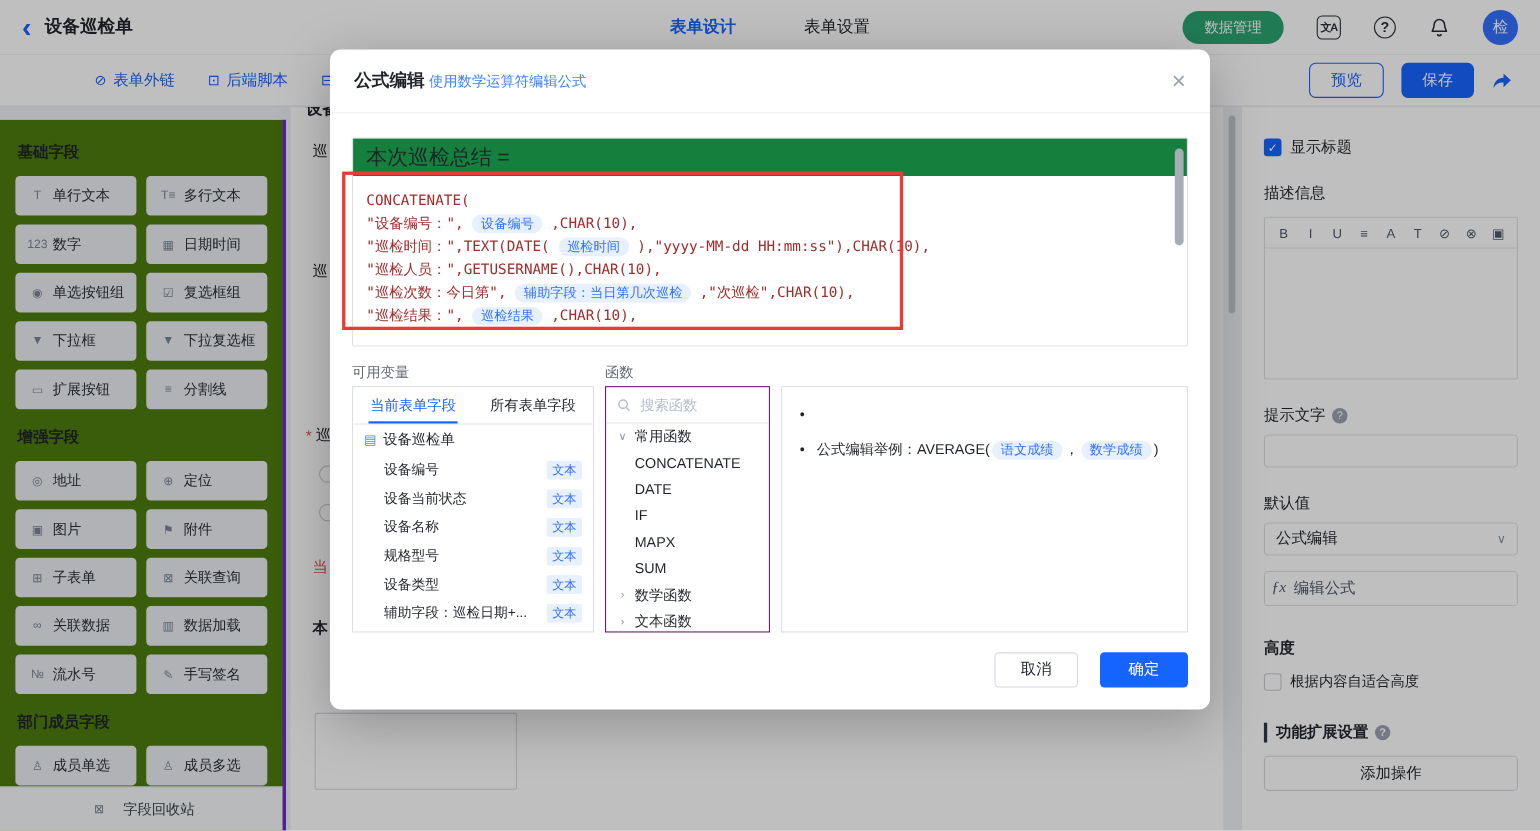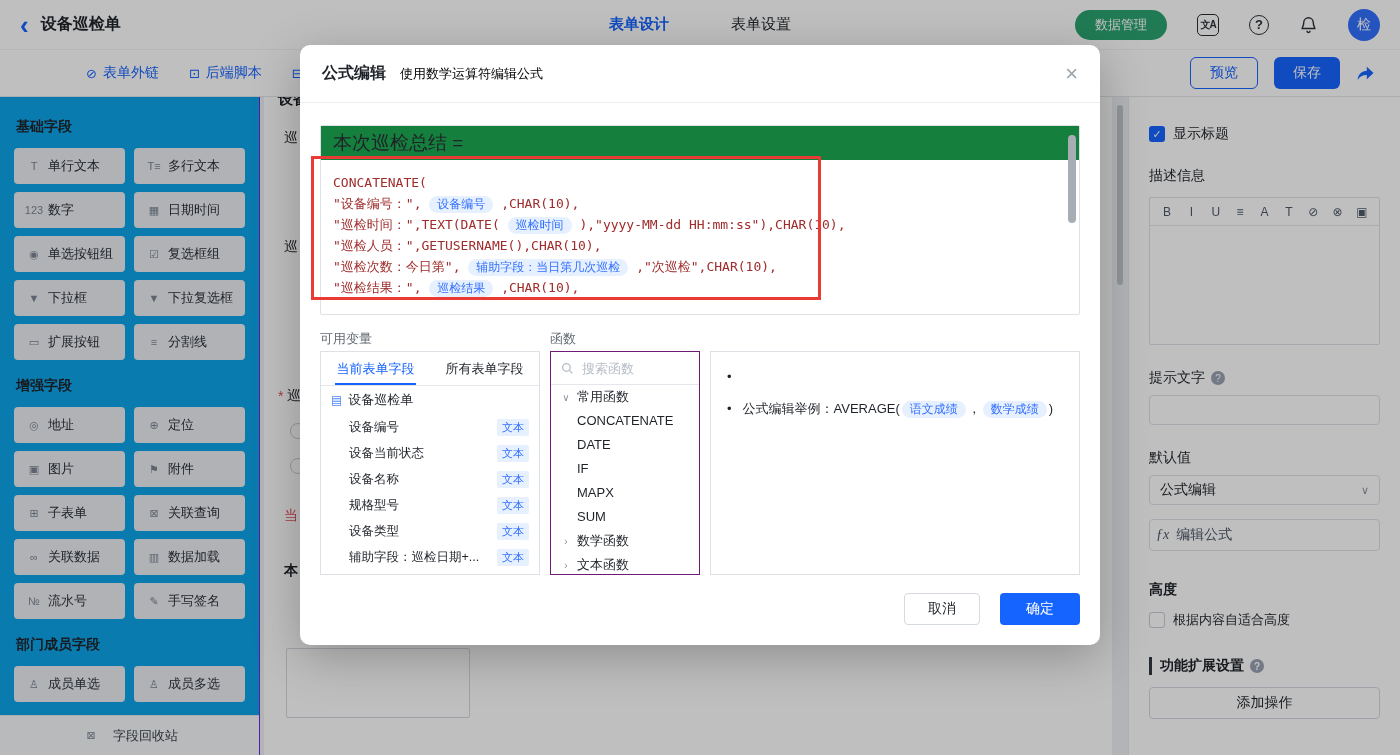--- a/index.html
+++ b/index.html
@@ -33,22 +33,22 @@
   .tb-link{color:#1664ff;font-size:14px;display:flex;align-items:center;gap:6px;cursor:pointer;white-space:nowrap}
   .tb-link .lk-icon{font-size:13px}
   .tb-right{margin-left:auto;display:flex;align-items:center;gap:16px}
   .btn-preview{height:32px;padding:0 19px;border:1px solid #1664ff;color:#1664ff;background:#fff;
                border-radius:6px;font-size:14px;cursor:pointer}
   .btn-save{height:32px;padding:0 19px;border:none;color:#fff;background:#1664ff;border-radius:6px;
             font-size:14px;cursor:pointer}
   .share{cursor:pointer;display:flex;align-items:center}
 
   
-  .sidebar{position:absolute;top:97px;left:0;bottom:0;width:260px;background:#0ea5e9;
-           border-right:1px solid #6d28d9;padding:4px 14px 46px;overflow:hidden}
+  .sidebar{position:absolute;top:109px;left:0;bottom:0;width:260px;background:#4d7c0f;
+           border-right:3px solid #6d28d9;padding:4px 14px 46px;overflow:hidden}
   .side-title{font-size:14px;font-weight:bold;color:#1f2329;margin:17px 2px 12px}
   .field-grid{display:grid;grid-template-columns:1fr 1fr;gap:8px 9px}
   .field-item{height:36px;background:#eceef2;border-radius:4px;display:flex;align-items:center;
               padding-left:10px;cursor:grab;overflow:hidden}
   .fi-icon{width:20px;color:#7b8594;font-size:11px;margin-right:4px;text-align:center;flex:none}
   .fi-label{font-size:13px;color:#2a2f36;white-space:nowrap}
   .recycle{position:absolute;left:0;right:0;bottom:0;height:40px;border-top:1px solid #e5e6eb;
            display:flex;align-items:center;justify-content:center;gap:8px;color:#3d434c;
            font-size:13px;background:#f7f8fa;cursor:pointer}
 
@@ -93,21 +93,21 @@
              border-left:3px solid #323742;padding-left:8px}
   .add-btn{height:32px;border:1px solid #d5d9e0;border-radius:4px;margin-top:12px;width:100%;
            background:#fff;font-size:14px;color:#1f2329;cursor:pointer}
 
   
   .overlay{position:absolute;inset:0;background:rgba(0,0,0,.25);z-index:10}
   .modal{position:absolute;left:300px;top:45px;width:800px;height:600px;background:#fff;
          border-radius:10px;box-shadow:0 12px 48px rgba(0,0,0,.25);z-index:20}
   .m-head{height:58px;display:flex;align-items:center;padding:0 22px;border-bottom:1px solid #ebedf0}
   .m-title{font-size:16px;font-weight:bold}
-  .m-sub{font-size:13px;color:#000000;margin-left:14px}
+  .m-sub{font-size:13px;color:#3b82f6;margin-left:4px}
   .m-close{margin-left:auto;font-size:22px;color:#9aa3af;cursor:pointer;line-height:1}
   .editor{position:absolute;left:20px;top:80px;width:760px;height:190px;border:1px solid #dde1e6;border-radius:2px}
   .editor-head{height:34px;background:#15803d;display:flex;align-items:center;padding:0 12px;font-size:19px}
   .editor-body{position:relative;height:154px;padding:12px 12px 0;overflow:hidden;
                font-family:"DejaVu Sans Mono","Liberation Mono",monospace;font-size:13px;cursor:text}
   .code-line{line-height:21px;white-space:pre}
   .code-text{color:#a02c2c}
   .tok{display:inline-block;background:#e6f0ff;color:#3370ff;border-radius:9px;padding:0 8px;
        font-size:12px;line-height:17px;font-family:"Liberation Sans",sans-serif;cursor:pointer}
   .editor-scrollbar{position:absolute;right:3px;top:9px;width:8px;height:88px;background:#a7adb5;border-radius:4px;cursor:pointer}

